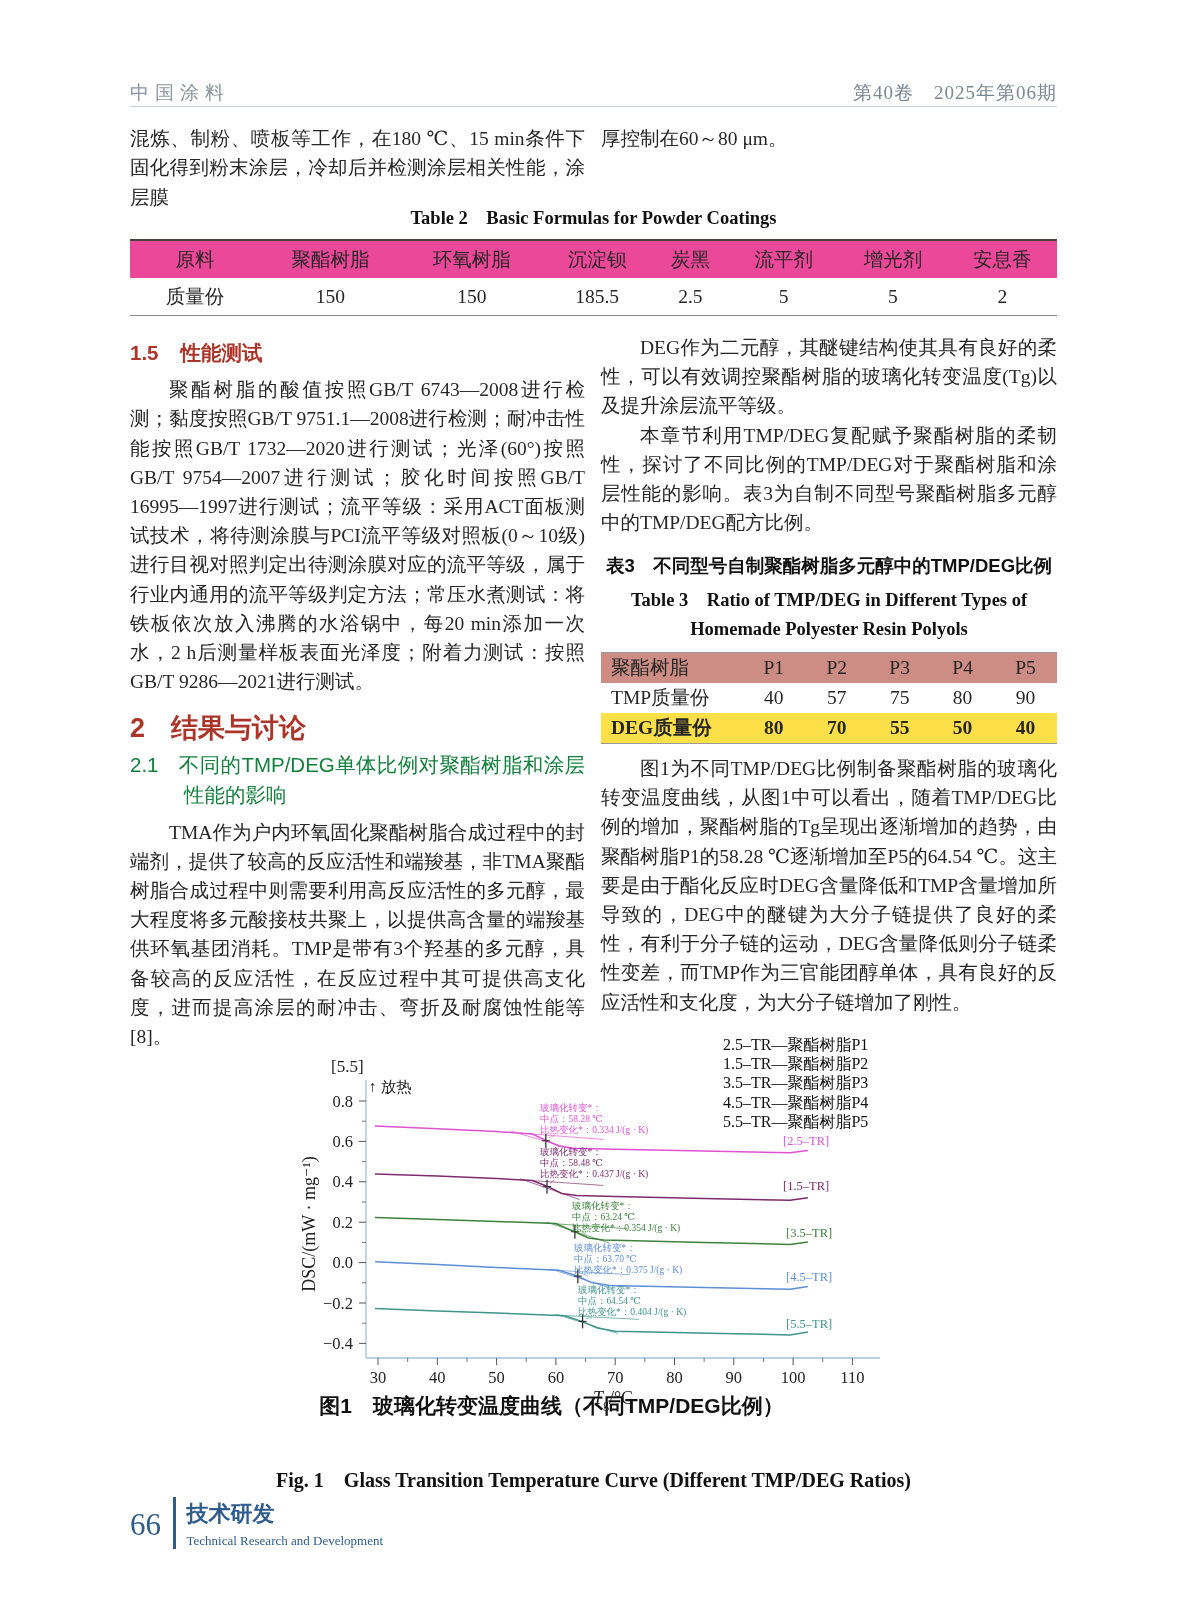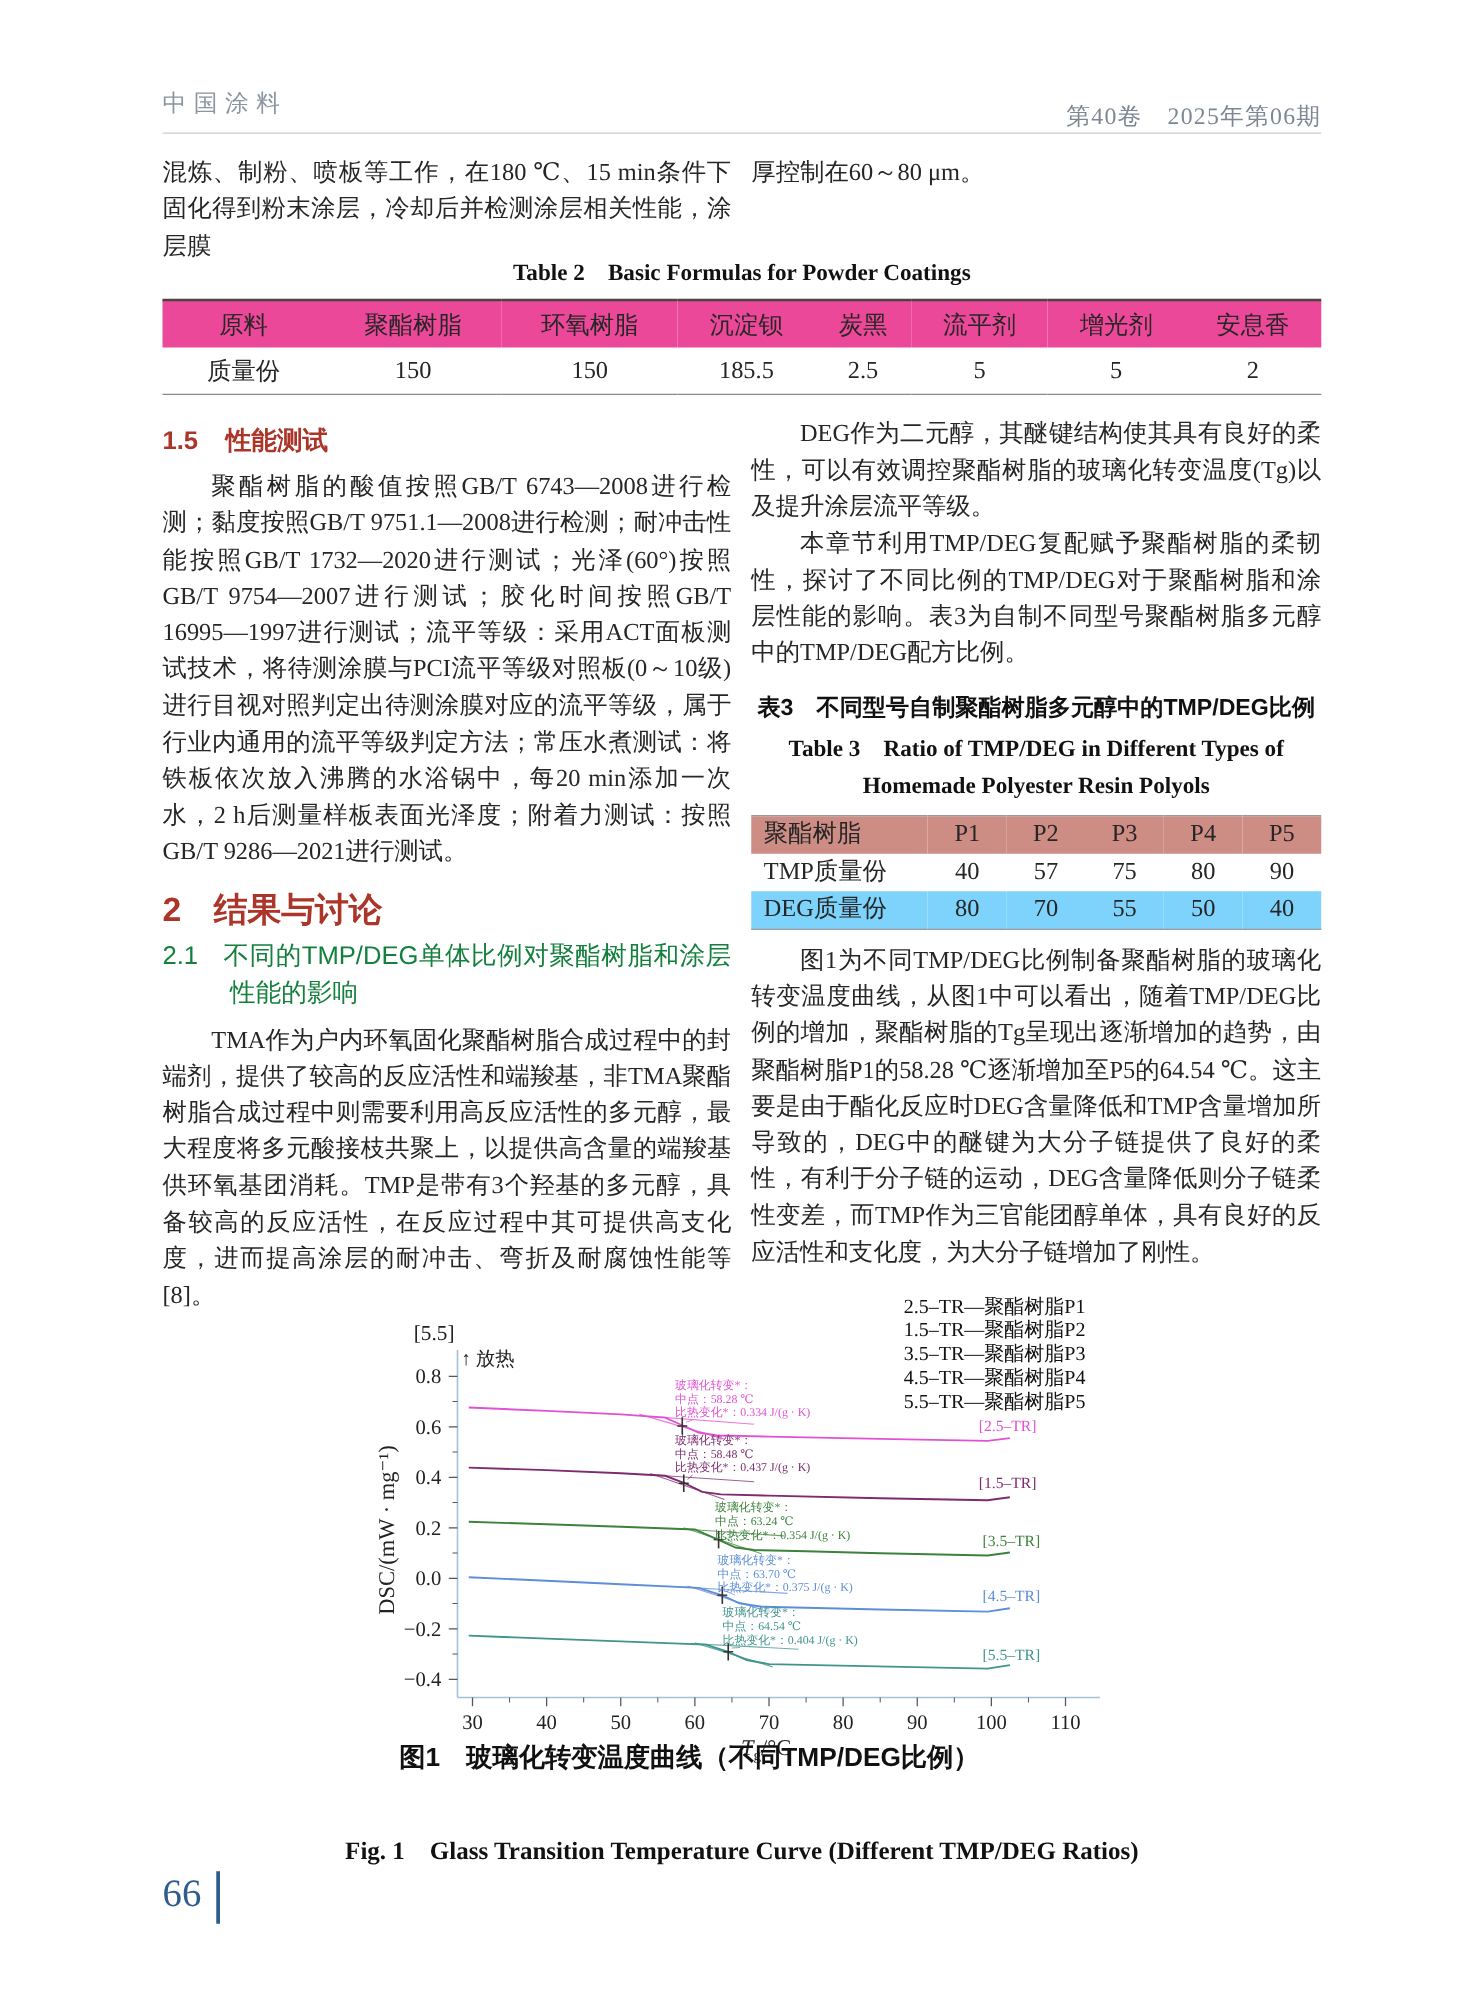--- a/index.html
+++ b/index.html
@@ -1,19 +1,19 @@
 <!DOCTYPE html>
 <html><head>
 <meta charset="utf-8">
 <style>
   html,body{margin:0;padding:0;background:#ffffff;}
   .page{position:relative;width:1187px;height:1600px;background:#fff;overflow:hidden;
         font-family:"Liberation Serif","DejaVu Serif",serif;color:#262626;}
   
-  .hdr-left{position:absolute;left:130px;top:70px;font-size:19px;letter-spacing:6px;color:#8b94a1;}
+  .hdr-left{position:absolute;left:130px;top:80px;font-size:19px;letter-spacing:6px;color:#8b94a1;}
   .hdr-right{position:absolute;right:130px;top:80px;font-size:19px;color:#7d8794;letter-spacing:1px;}
   .hdr-rule{position:absolute;left:130px;top:106px;width:927px;height:1px;background:#c9ced6;}
   
   .intro-left{position:absolute;left:130px;top:124px;width:455px;font-size:19.5px;line-height:29.4px;text-align:justify;}
   .intro-right{position:absolute;left:601px;top:124px;width:456px;font-size:19.5px;line-height:29.4px;}
   
   .t2-block{position:absolute;left:130px;top:200px;width:927px;}
   .tbl-title-zh{text-align:center;font-family:"Liberation Sans","DejaVu Sans",sans-serif;font-weight:bold;font-size:19.5px;color:#111;}
   .tbl-title-en{text-align:center;font-weight:bold;font-size:18.5px;margin-top:5px;color:#111;}
   table{border-collapse:collapse;width:100%;}
@@ -32,21 +32,21 @@
   .h21{font-family:"Liberation Sans","DejaVu Sans",sans-serif;font-weight:normal;font-size:20.5px;color:#15803d;
        margin:2px 0 8px 0;padding-left:54px;text-indent:-54px;line-height:30px;}
   .h21 .num{margin-right:20px;}
   .mt{margin-top:0;}
   
   .t3-block{margin:14px 0 10px 0;}
   .t3{margin-top:8px;border-top:1.5px solid #9a9a9a;border-bottom:1.5px solid #9a9a9a;}
   .t3 td{font-size:19.5px;height:30px;text-align:center;padding:0 2px;}
   .t3 td:first-child{text-align:left;padding-left:10px;width:31%;}
   .t3 tr:nth-child(1) td{background:#cd8d85;}
-  .t3 tr:nth-child(3) td{background:#7dd3fc;}
+  .t3 tr:nth-child(3) td{background:#fde047;font-weight:bold;}
   
   .figure{position:absolute;left:295px;top:1028px;width:740px;height:430px;}
   .cap-zh{position:absolute;left:0;top:1392px;width:1103px;text-align:center;
           font-family:"Liberation Sans","DejaVu Sans",sans-serif;font-weight:bold;font-size:21px;color:#111;}
   .cap-en{position:absolute;left:0;top:1427px;width:1187px;text-align:center;font-weight:bold;font-size:20px;color:#111;margin-top:40px;}
   
   .footer{position:absolute;left:130px;top:1497px;display:flex;align-items:stretch;color:#2e5d8c;}
   .pg-num{font-size:31px;align-self:flex-end;margin-right:12px;margin-bottom:6px;}
   .foot-sep{width:2.5px;background:#2e5d8c;margin-right:11px;}
   .foot-txt{padding-top:2px;}
@@ -254,15 +254,19 @@
         <text x="283" y="287" font-size="9.5" fill="#3f948c">比热变化*：0.404 J/(g · K)</text>
         <line x1="297" y1="290" x2="290.585" y2="290.382" stroke="#3f948c" stroke-width="0.7" opacity="0.8"></line>
         <text x="491" y="300" font-size="12.5" fill="#3f948c">[5.5–TR]</text>
       </svg></div>
   <div class="cap-zh">图1　玻璃化转变温度曲线（不同TMP/DEG比例）</div>
   <div class="cap-en">Fig. 1　Glass Transition Temperature Curve (Different TMP/DEG Ratios)</div>
 
   <div class="footer">
     <div class="pg-num">66</div>
     <div class="foot-sep"></div>
+    <div class="foot-txt">
+      <div class="foot-zh">技术研发</div>
+      <div class="foot-en">Technical Research and Development</div>
+    </div>
   </div>
 
 </div>
 
 </body></html>

